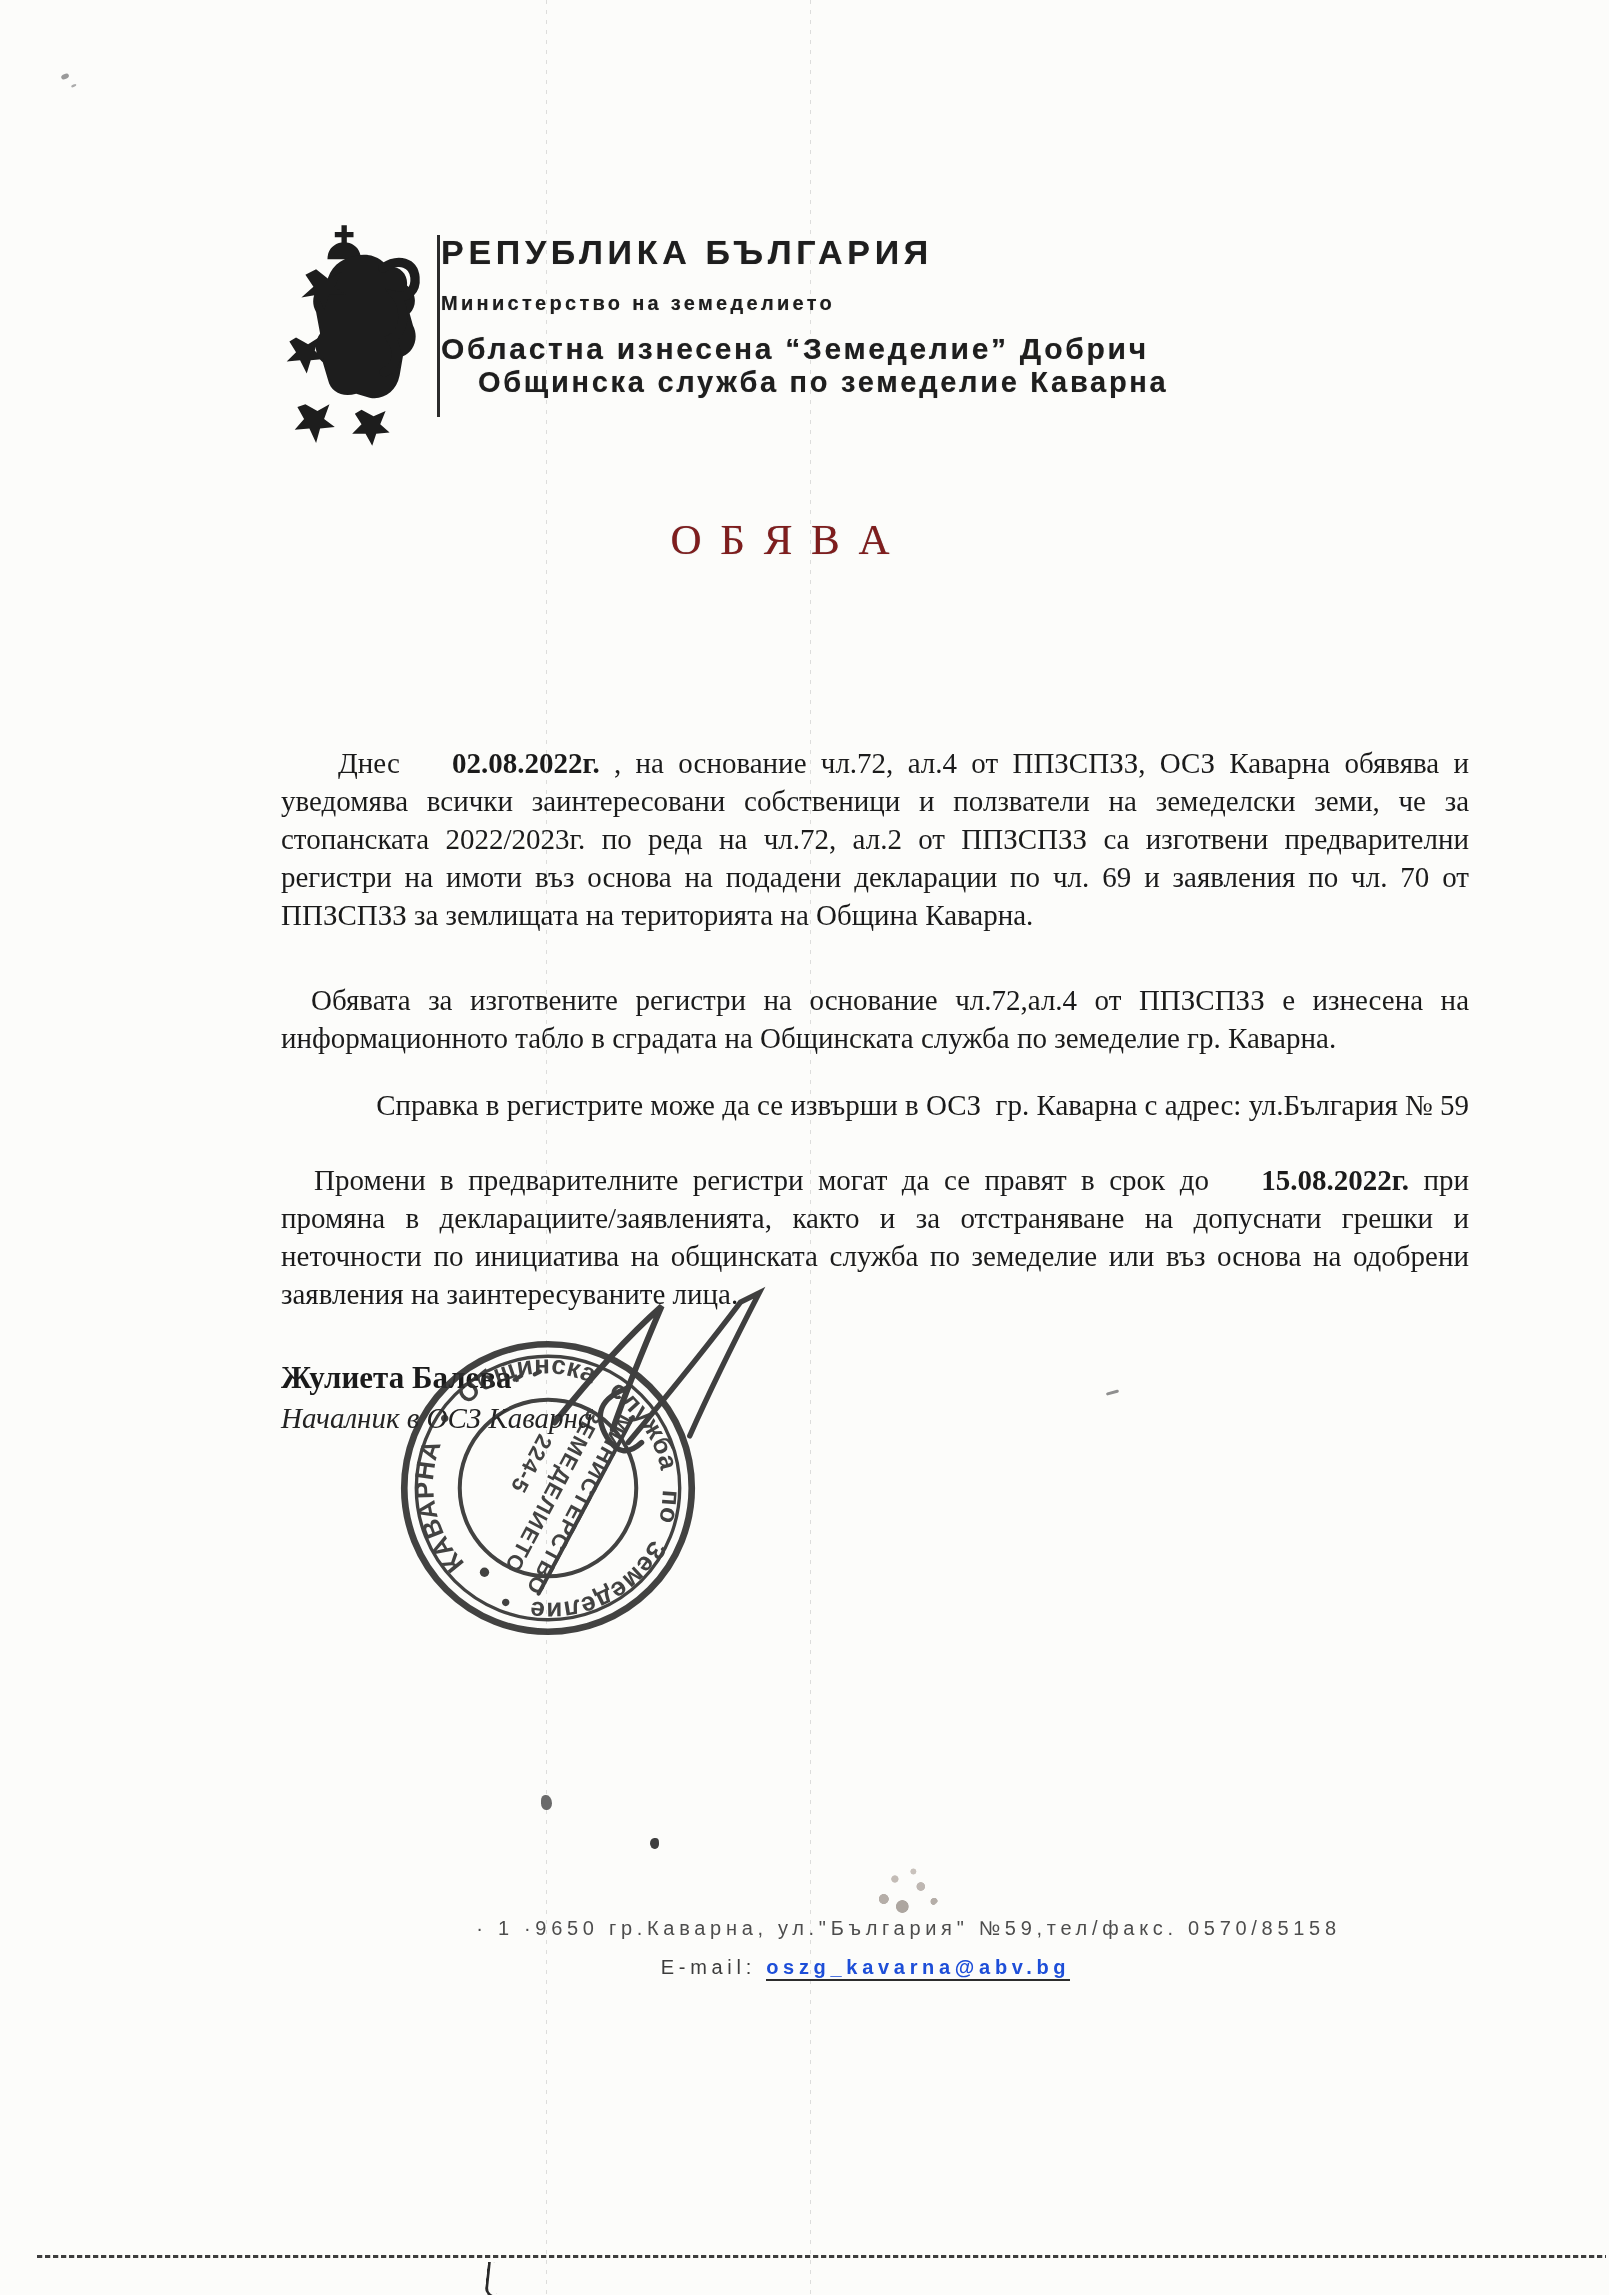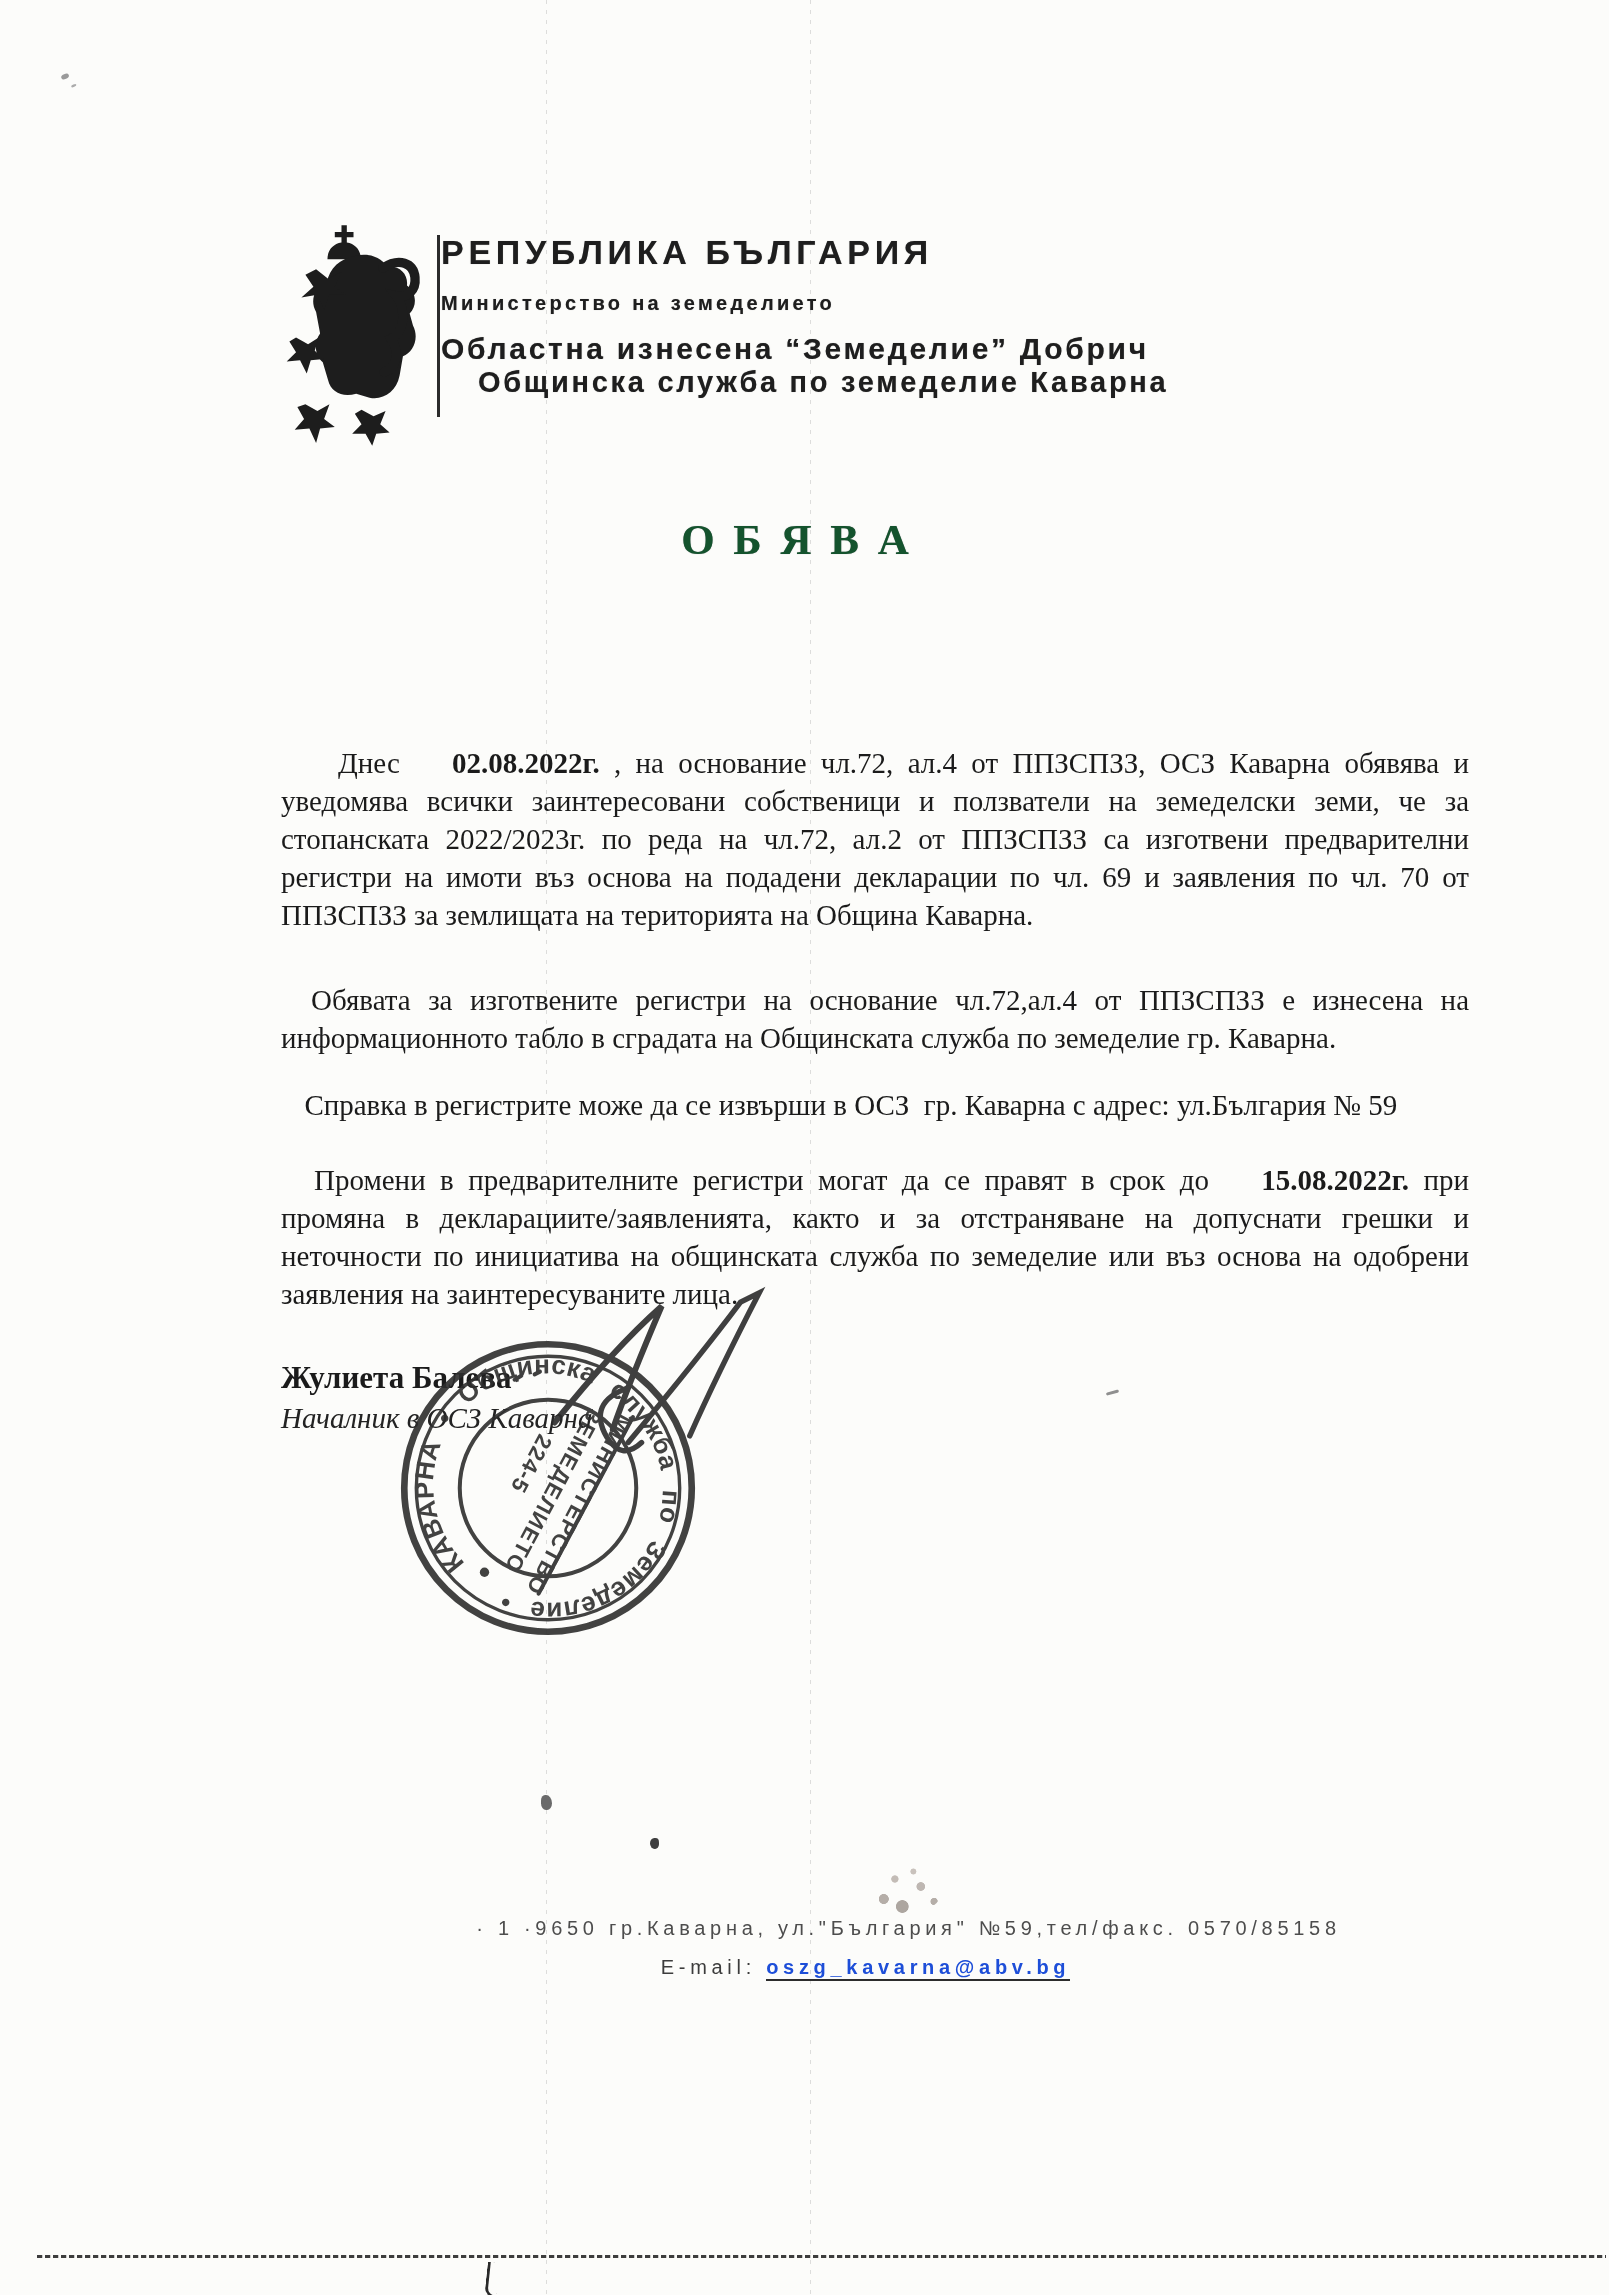--- a/index.html
+++ b/index.html
@@ -25,33 +25,33 @@
     font-family:"Liberation Sans", sans-serif;
     font-weight:bold;color:#1e1e1e;text-align:left;
     text-shadow:0 0 0.7px rgba(40,40,40,.55);
   }
   .hdr .l1{font-size:34px;letter-spacing:4.7px;}
   .hdr .l2{font-size:20px;letter-spacing:3.3px;margin-top:20px;}
   .hdr .l3{font-size:30px;letter-spacing:2.7px;margin-top:17.4px;}
   .hdr .l4{font-size:29px;letter-spacing:2.7px;margin-top:0;transform:translateX(37px);}
   
   .title{
-    position:absolute;left:296px;top:515px;width:1002px;
-    text-align:center;font-weight:bold;font-size:43px;letter-spacing:4px;
-    color:#14532d;text-shadow:0 0 0.7px rgba(30,30,40,.5);
+    position:absolute;left:281px;top:515px;width:1002px;
+    text-align:center;font-weight:normal;font-size:43px;letter-spacing:4px;
+    color:#7f1d1d;text-shadow:0 0 0.7px rgba(30,30,40,.5);
   }
   
   .para{
     position:absolute;left:281px;width:1188px;
     font-size:29px;line-height:38px;text-align:justify;
     color:#1b1b1b;
   }
   .p1{top:715px;text-indent:57px;}
   .p2{top:952px;text-indent:30px;}
-  .p3{top:1057px;text-indent:23.4px;white-space:pre-wrap;text-align:left;}
+  .p3{top:1057px;text-indent:23.4px;white-space:pre-wrap;text-align:right;}
   .p4{top:1132px;text-indent:33px;}
   .bld{font-weight:bold;margin-left:38px;}
   
   .sig-name{position:absolute;left:281px;top:1360px;font-size:31px;font-weight:bold;color:#1b1b1b;}
   .sig-title{position:absolute;left:281px;top:1402px;font-size:29px;font-style:italic;color:#232323;}
   .stamp{position:absolute;left:314px;top:1254px;width:468px;height:468px;opacity:.9;}
   .stamp text{font-family:"Liberation Sans", sans-serif;font-weight:bold;fill:#2e2e2e;}
   .ringtext{font-size:39px;letter-spacing:5px;word-spacing:16px;}
   .innertext{font-size:33px;letter-spacing:2px;text-anchor:middle;}
   

